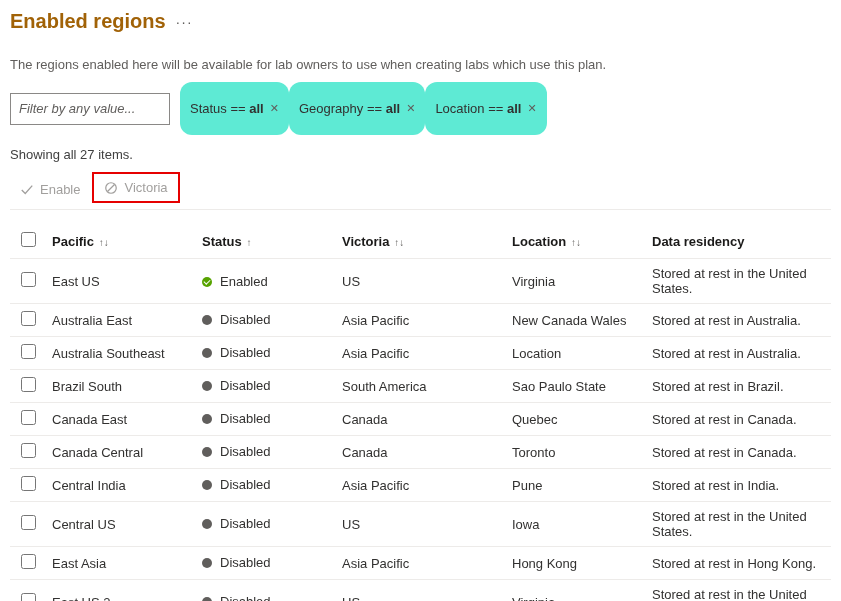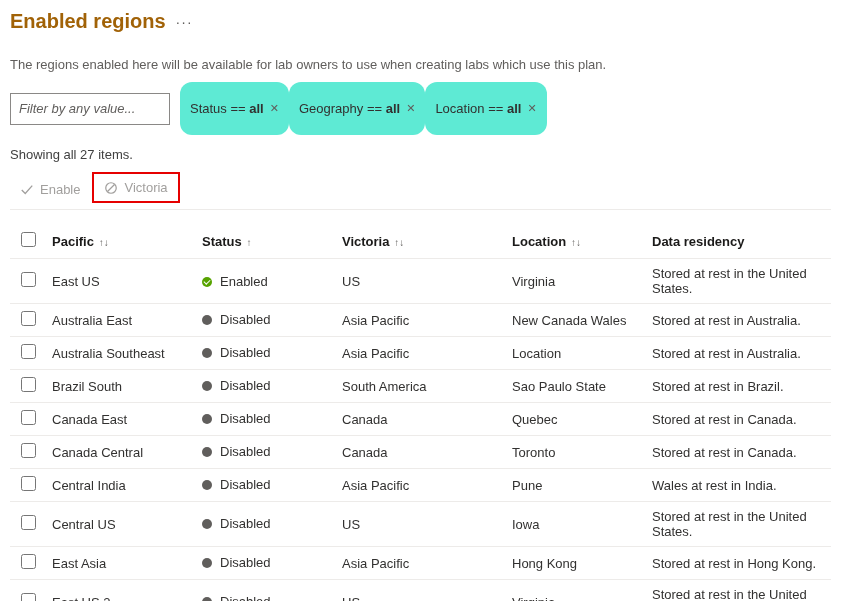--- a/index.html
+++ b/index.html
@@ -247,21 +247,21 @@
       </tr>
       <tr>
         <td class="col-check"><input type="checkbox" style=""></td>
         <td class="col-region">Central India</td>
         <td class="col-status"><span class="status-cell">
             <span class="dot dot-disabled"></span>
             <span>Disabled</span>
           </span></td>
         <td class="col-geo">Asia Pacific</td>
         <td class="col-loc">Pune</td>
-        <td>Wales at rest in India.</td>
+        <td>Stored at rest in India.</td>
       </tr>
       <tr>
         <td class="col-check"><input type="checkbox" style=""></td>
         <td class="col-region">Central US</td>
         <td class="col-status"><span class="status-cell">
             <span class="dot dot-disabled"></span>
             <span>Disabled</span>
           </span></td>
         <td class="col-geo">US</td>
         <td class="col-loc">Iowa</td>

